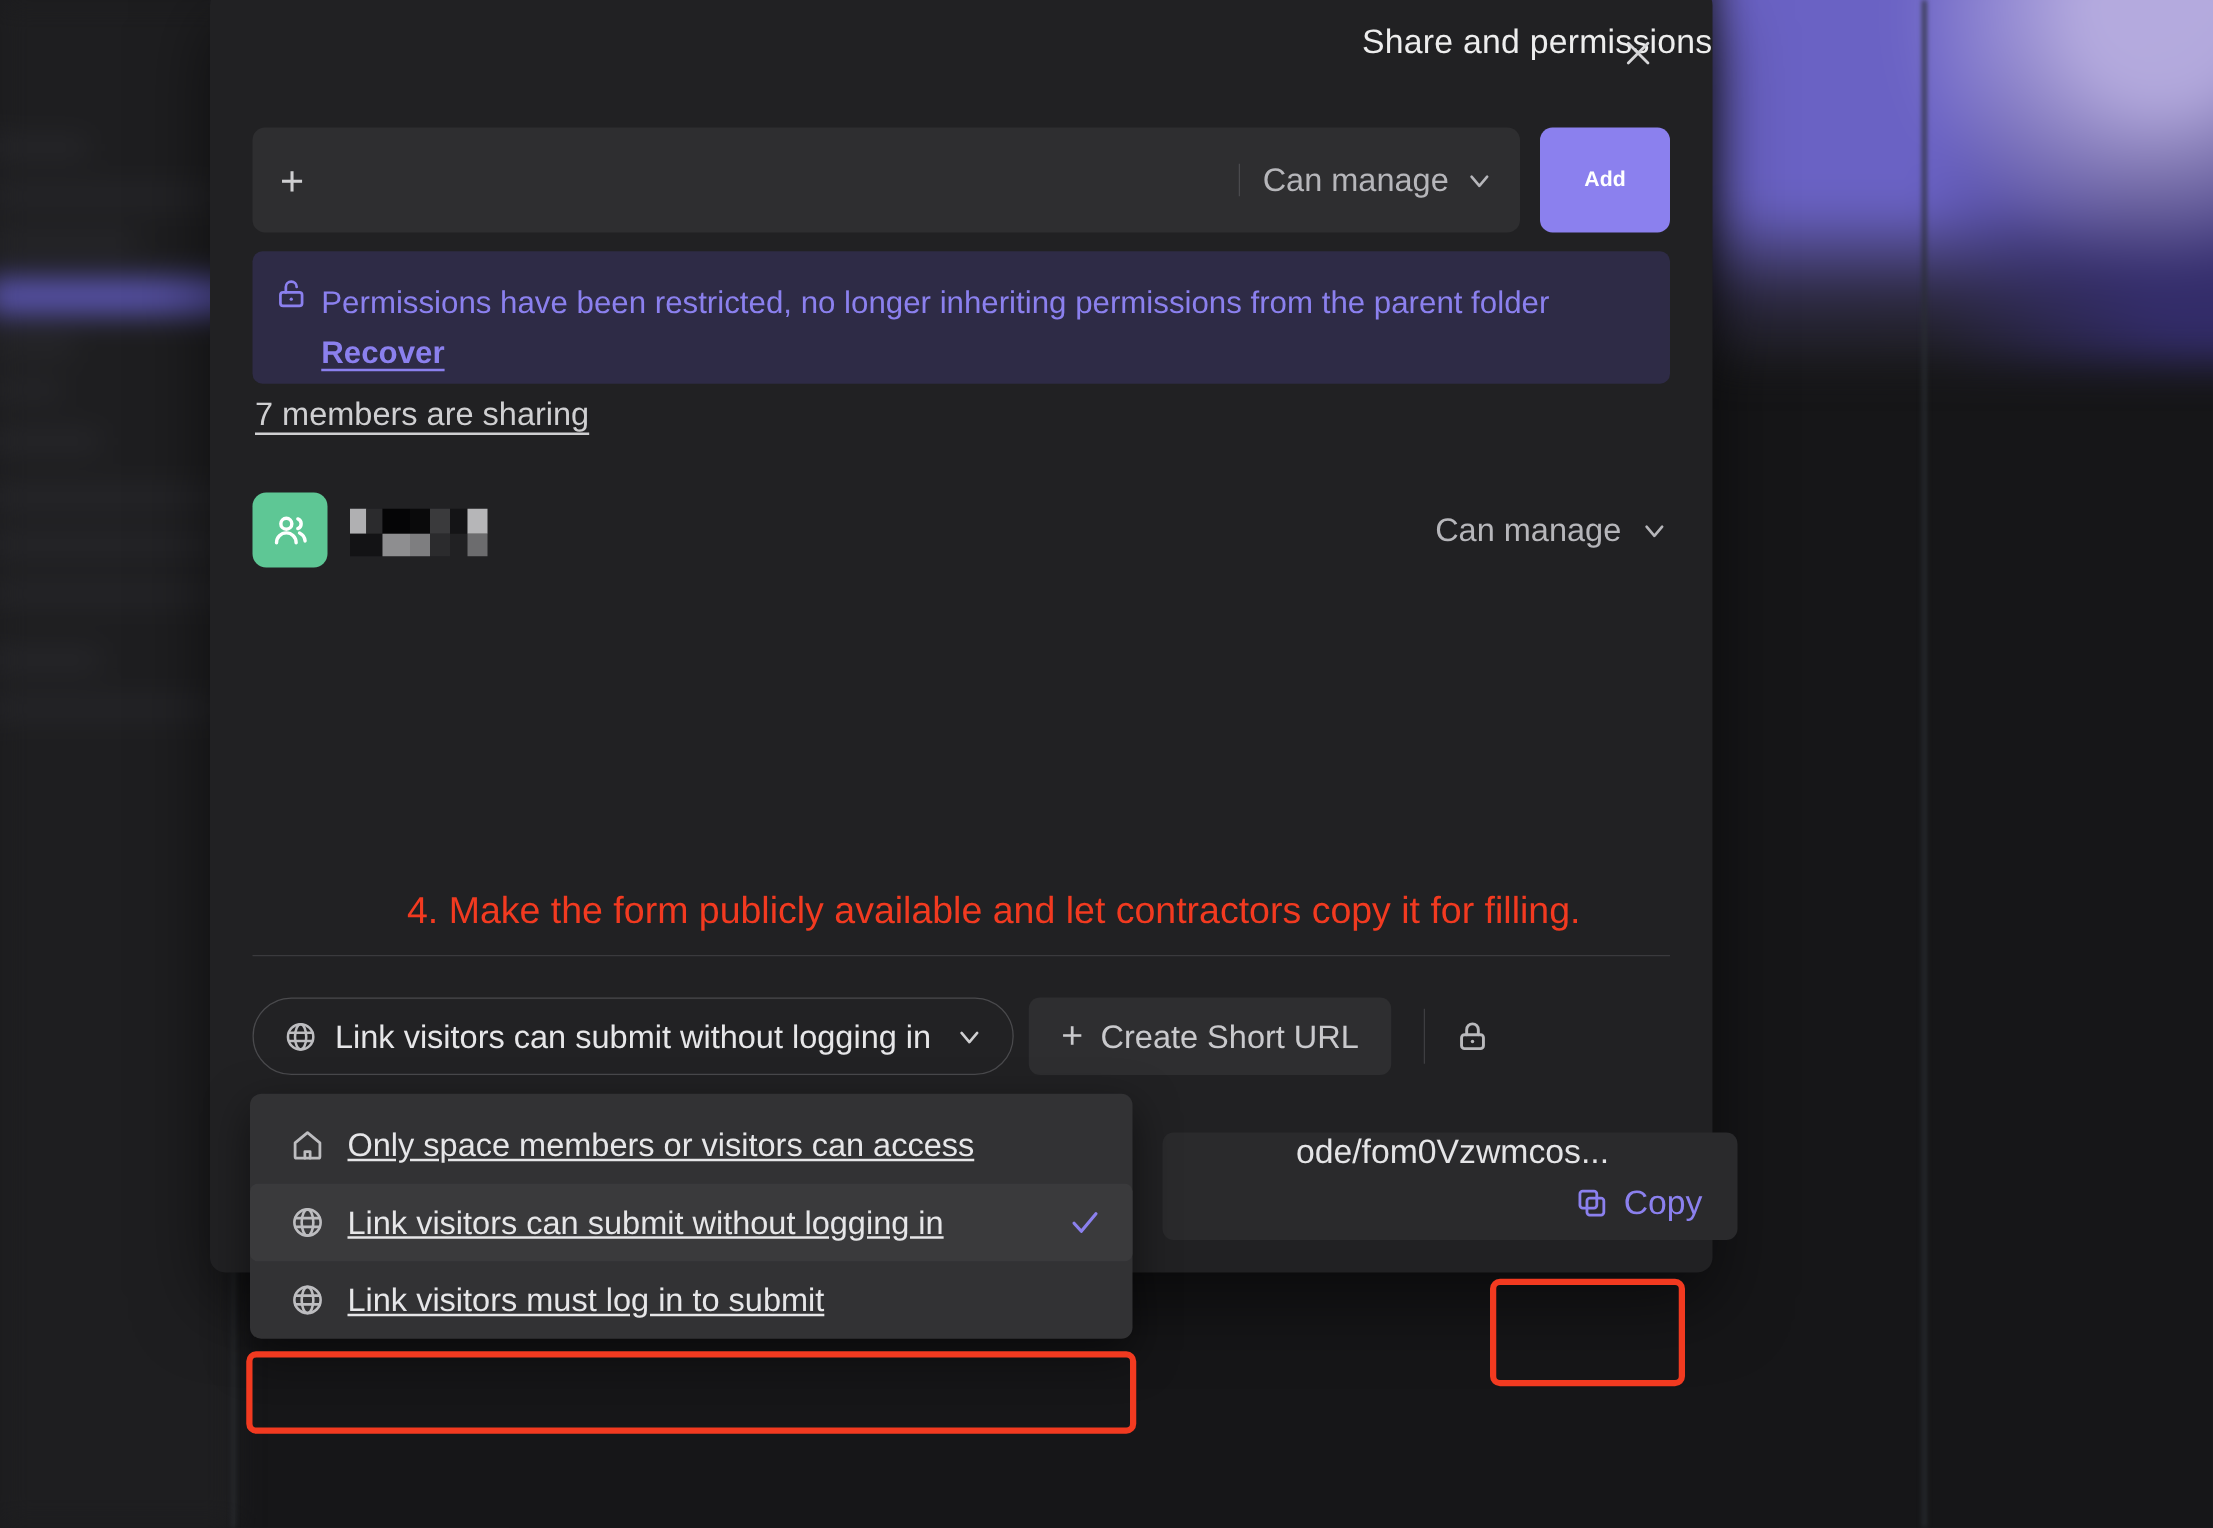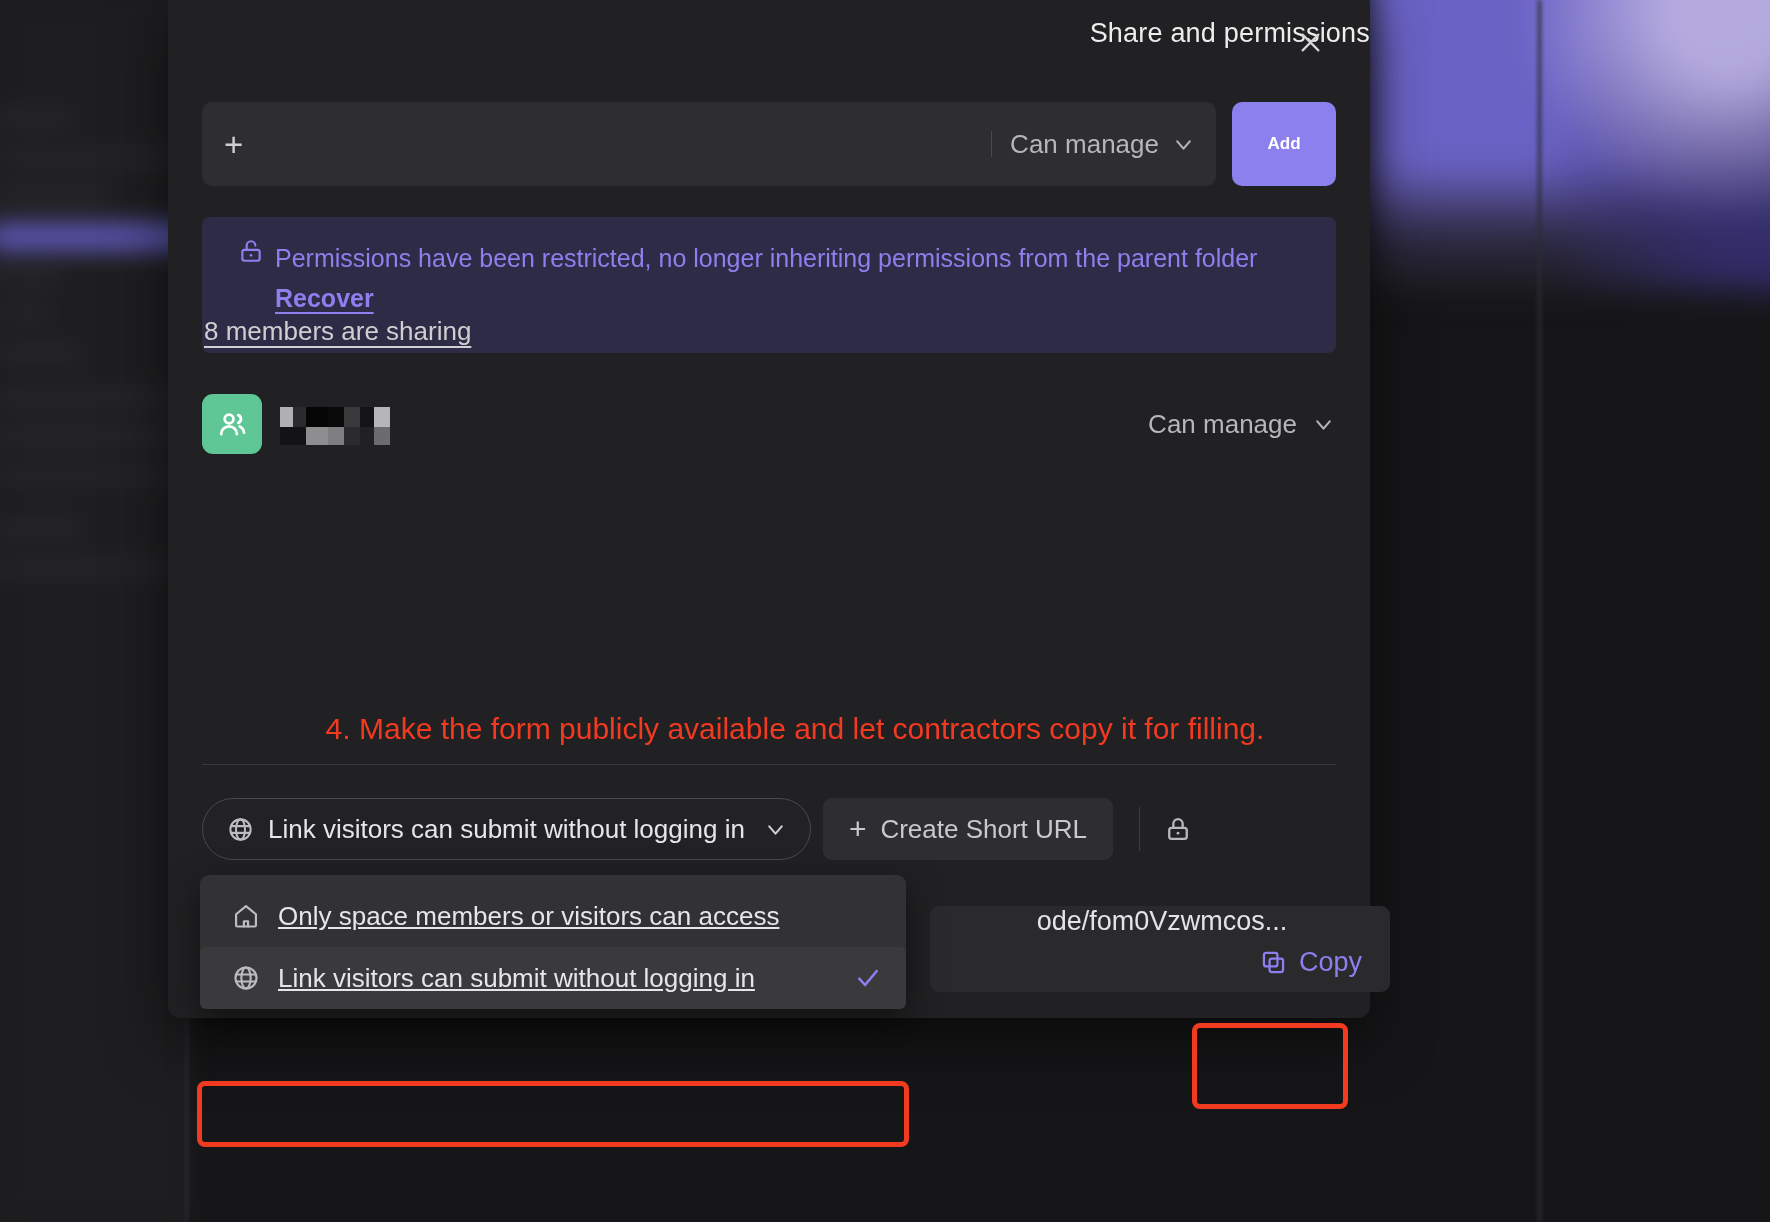--- a/index.html
+++ b/index.html
@@ -87,24 +87,24 @@
   }
   .perm-select svg { width: 25px; height: 25px; }
   .add-btn {
     width: 104px; background: #8b80ee; color: #fff;
     border-radius: 10px; display: flex; align-items: center; justify-content: center;
     font-size: 17px; font-weight: 700; cursor: pointer;
   }
 
   
   .banner {
-    position: absolute; left: 34px; top: 225px;
-    width: 1134px; height: 136px;
+    position: absolute; left: 34px; top: 209px;
+    width: 1134px; height: 106px;
     background: #2e2b46; border-radius: 8px;
-    display: flex; padding: 21px 26px 0 36px;
+    display: flex; padding: 21px 26px 0 18px;
   }
   .banner-lock { flex: 0 0 auto; margin-right: 11px; color: #8b80ee; }
   .banner-lock svg { width: 26px; height: 26px; display: block; }
   .banner-text {
     color: #8b80ee; font-size: 25px; line-height: 40px; max-width: 1040px;
   }
   .banner-link {
     color: #8b80ee; font-weight: 700; text-decoration: underline;
     text-underline-offset: 5px; cursor: pointer;
   }
@@ -264,21 +264,21 @@
         <rect x="4" y="11" width="16" height="10" rx="2"></rect>
         <path d="M8 11 V7 a4 4 0 0 1 8 0"></path>
         <circle cx="12" cy="16" r="1.2" fill="currentColor" stroke="none"></circle>
       </svg>
     </span>
     <div class="banner-text">
       <span>Permissions have been restricted, no longer inheriting permissions from the parent folder </span><span class="banner-link">Recover</span>
     </div>
   </div>
 
-  <div class="members-link">8 members are sharing</div>
+  <div class="members-link">7 members are sharing</div>
 
   <div class="member-row">
     <div class="avatar">
       <svg viewBox="0 0 24 24" fill="none" stroke="currentColor" stroke-width="2" stroke-linecap="round" stroke-linejoin="round">
         <circle cx="9.5" cy="8" r="3.2"></circle>
         <path d="M3.8 19 a5.7 5.7 0 0 1 11.4 0"></path>
         <path d="M16.2 5.2 a3 3 0 0 1 0 5.6"></path>
         <path d="M17.2 13.4 a5.6 5.6 0 0 1 3.2 4.6"></path>
       </svg>
     </div>
@@ -360,16 +360,24 @@
       <circle cx="12" cy="12" r="9"></circle>
       <ellipse cx="12" cy="12" rx="4" ry="9"></ellipse>
       <path d="M3 9 H21 M3 15 H21"></path>
     </svg>
     <span>Link visitors can submit without logging in</span>
     <svg class="check" viewBox="0 0 24 24" fill="none" stroke="currentColor" stroke-width="2.2" stroke-linecap="round" stroke-linejoin="round">
         <path d="M4.5 12.5 L9.5 18 L19.5 6"></path>
       </svg>
   </div>
 
+  <div class="dd-item">
+    <svg class="ic" viewBox="0 0 24 24" fill="none" stroke="currentColor" stroke-width="1.8">
+      <circle cx="12" cy="12" r="9"></circle>
+      <ellipse cx="12" cy="12" rx="4" ry="9"></ellipse>
+      <path d="M3 9 H21 M3 15 H21"></path>
+    </svg>
+    <span>Link visitors must log in to submit</span>
+  </div>
 </div>
 
 <div class="hl" style="left:197px;top:1081px;width:712px;height:66px;"></div>
 <div class="hl" style="left:1192px;top:1023px;width:156px;height:86px;"></div>
 
 </body></html>

